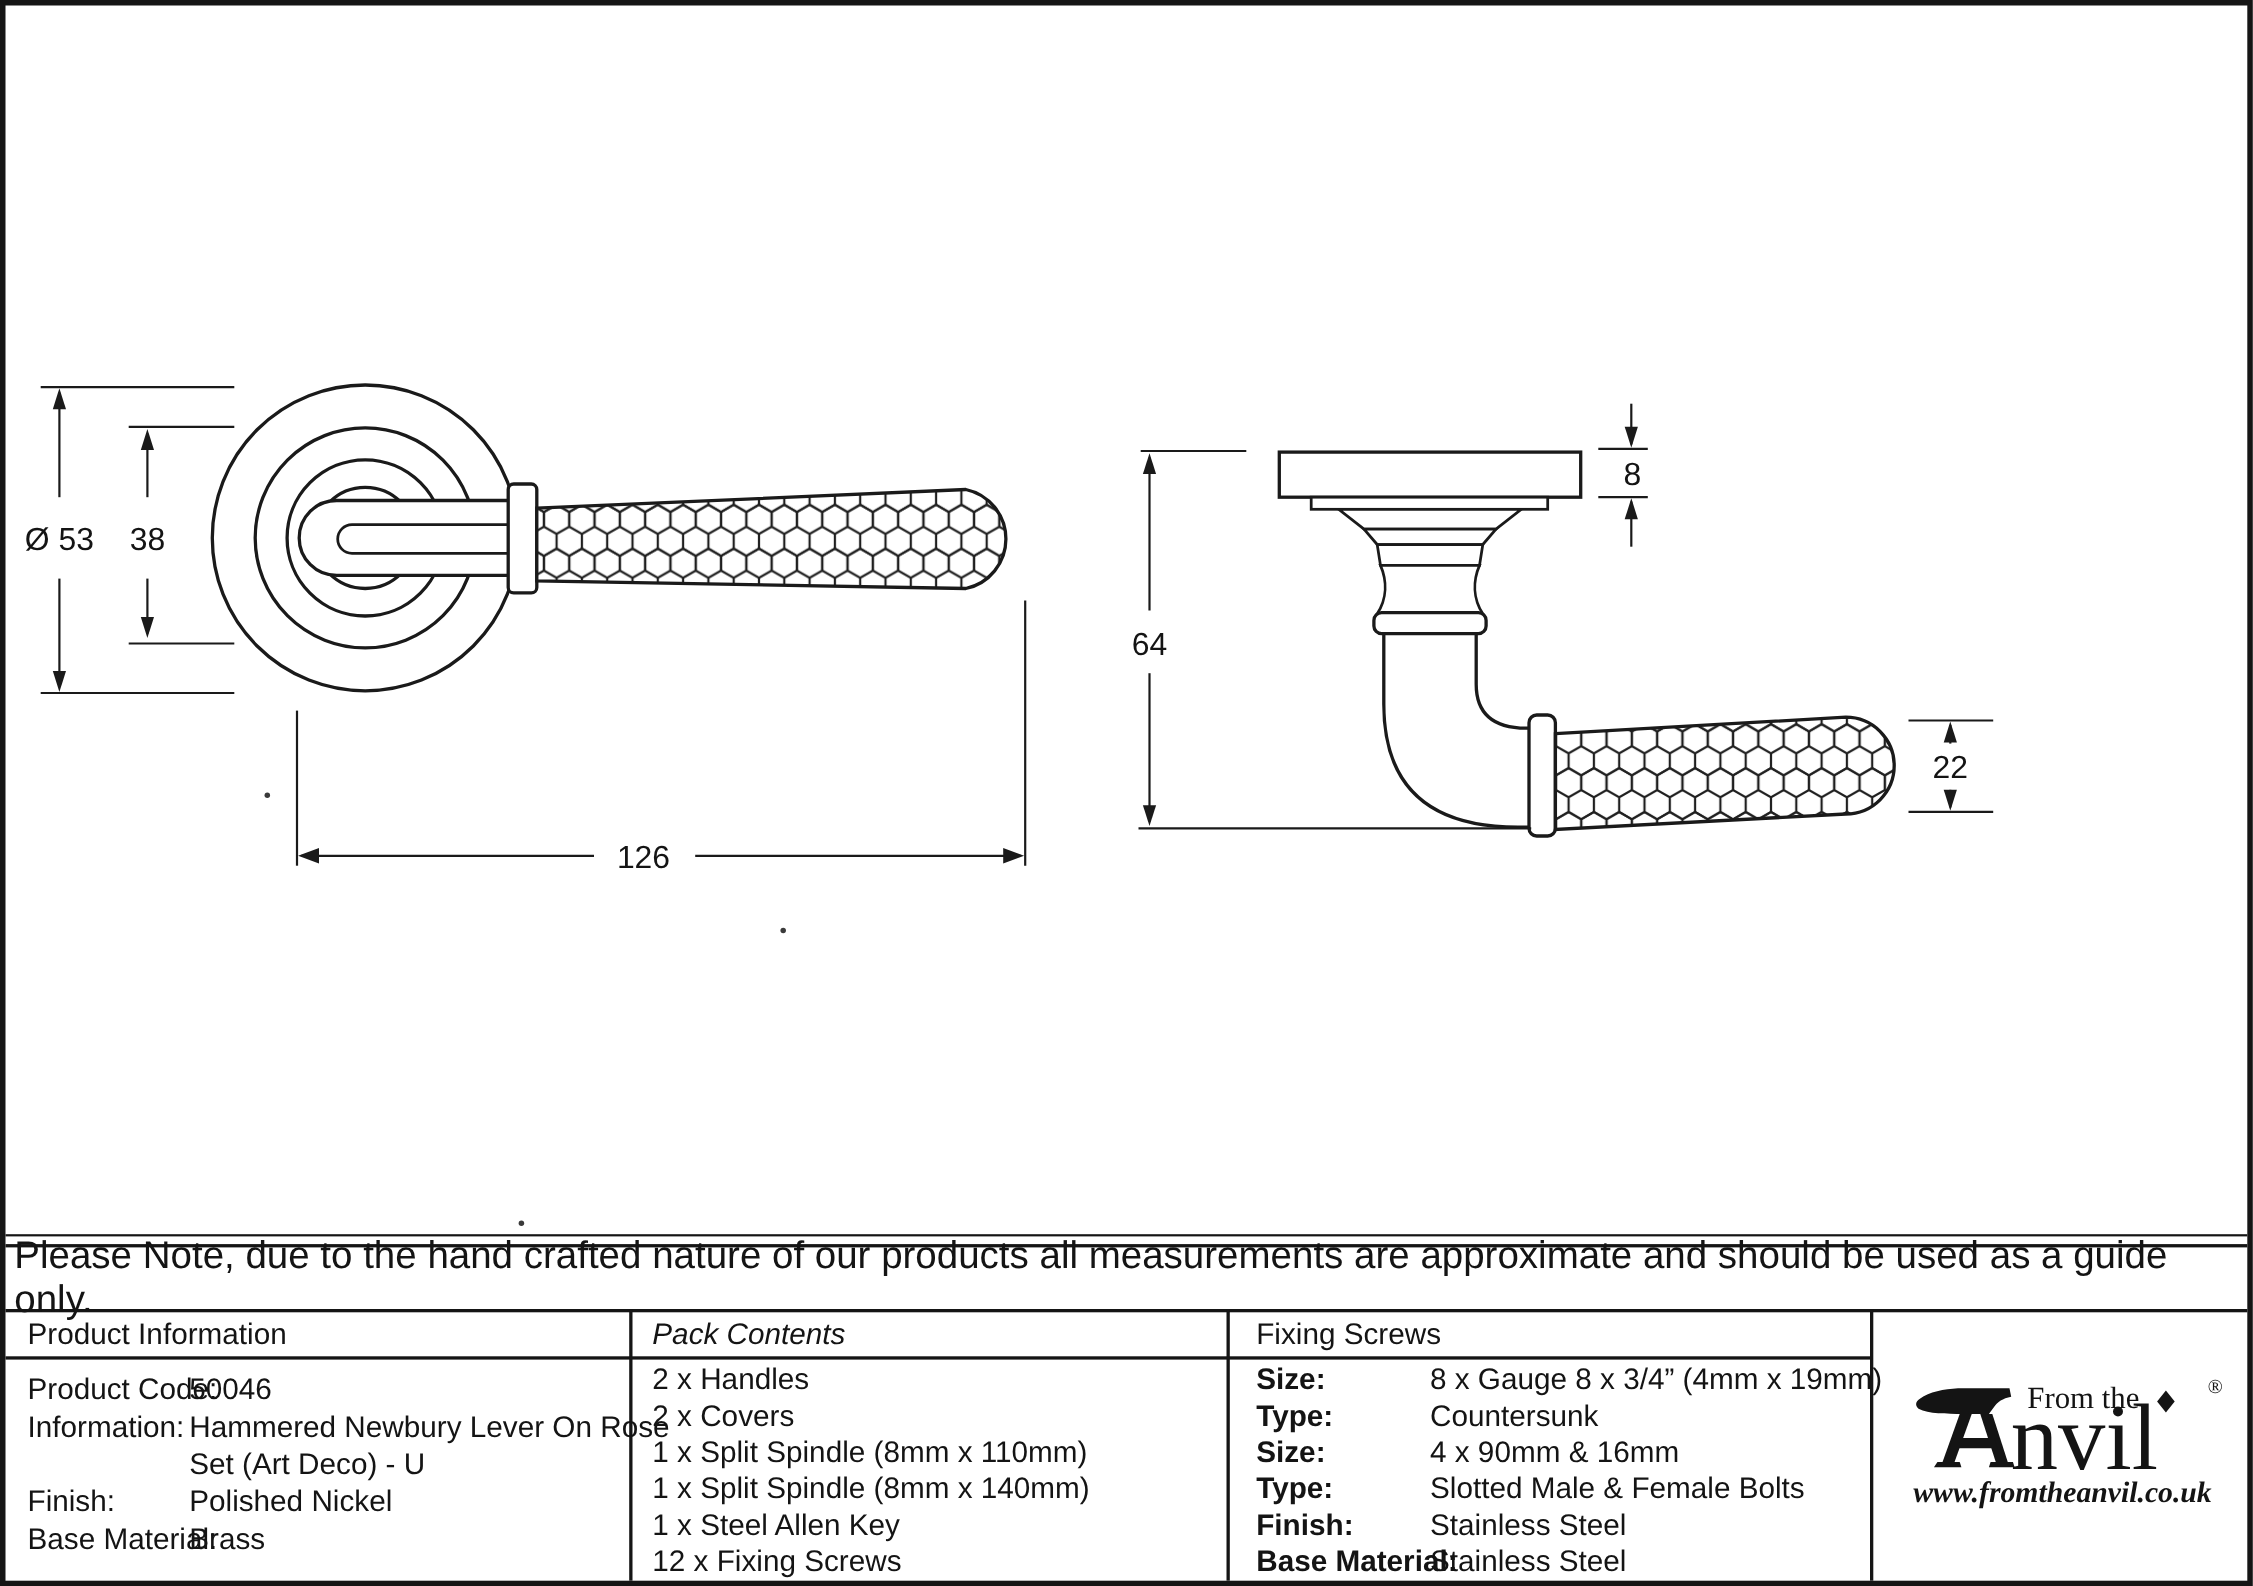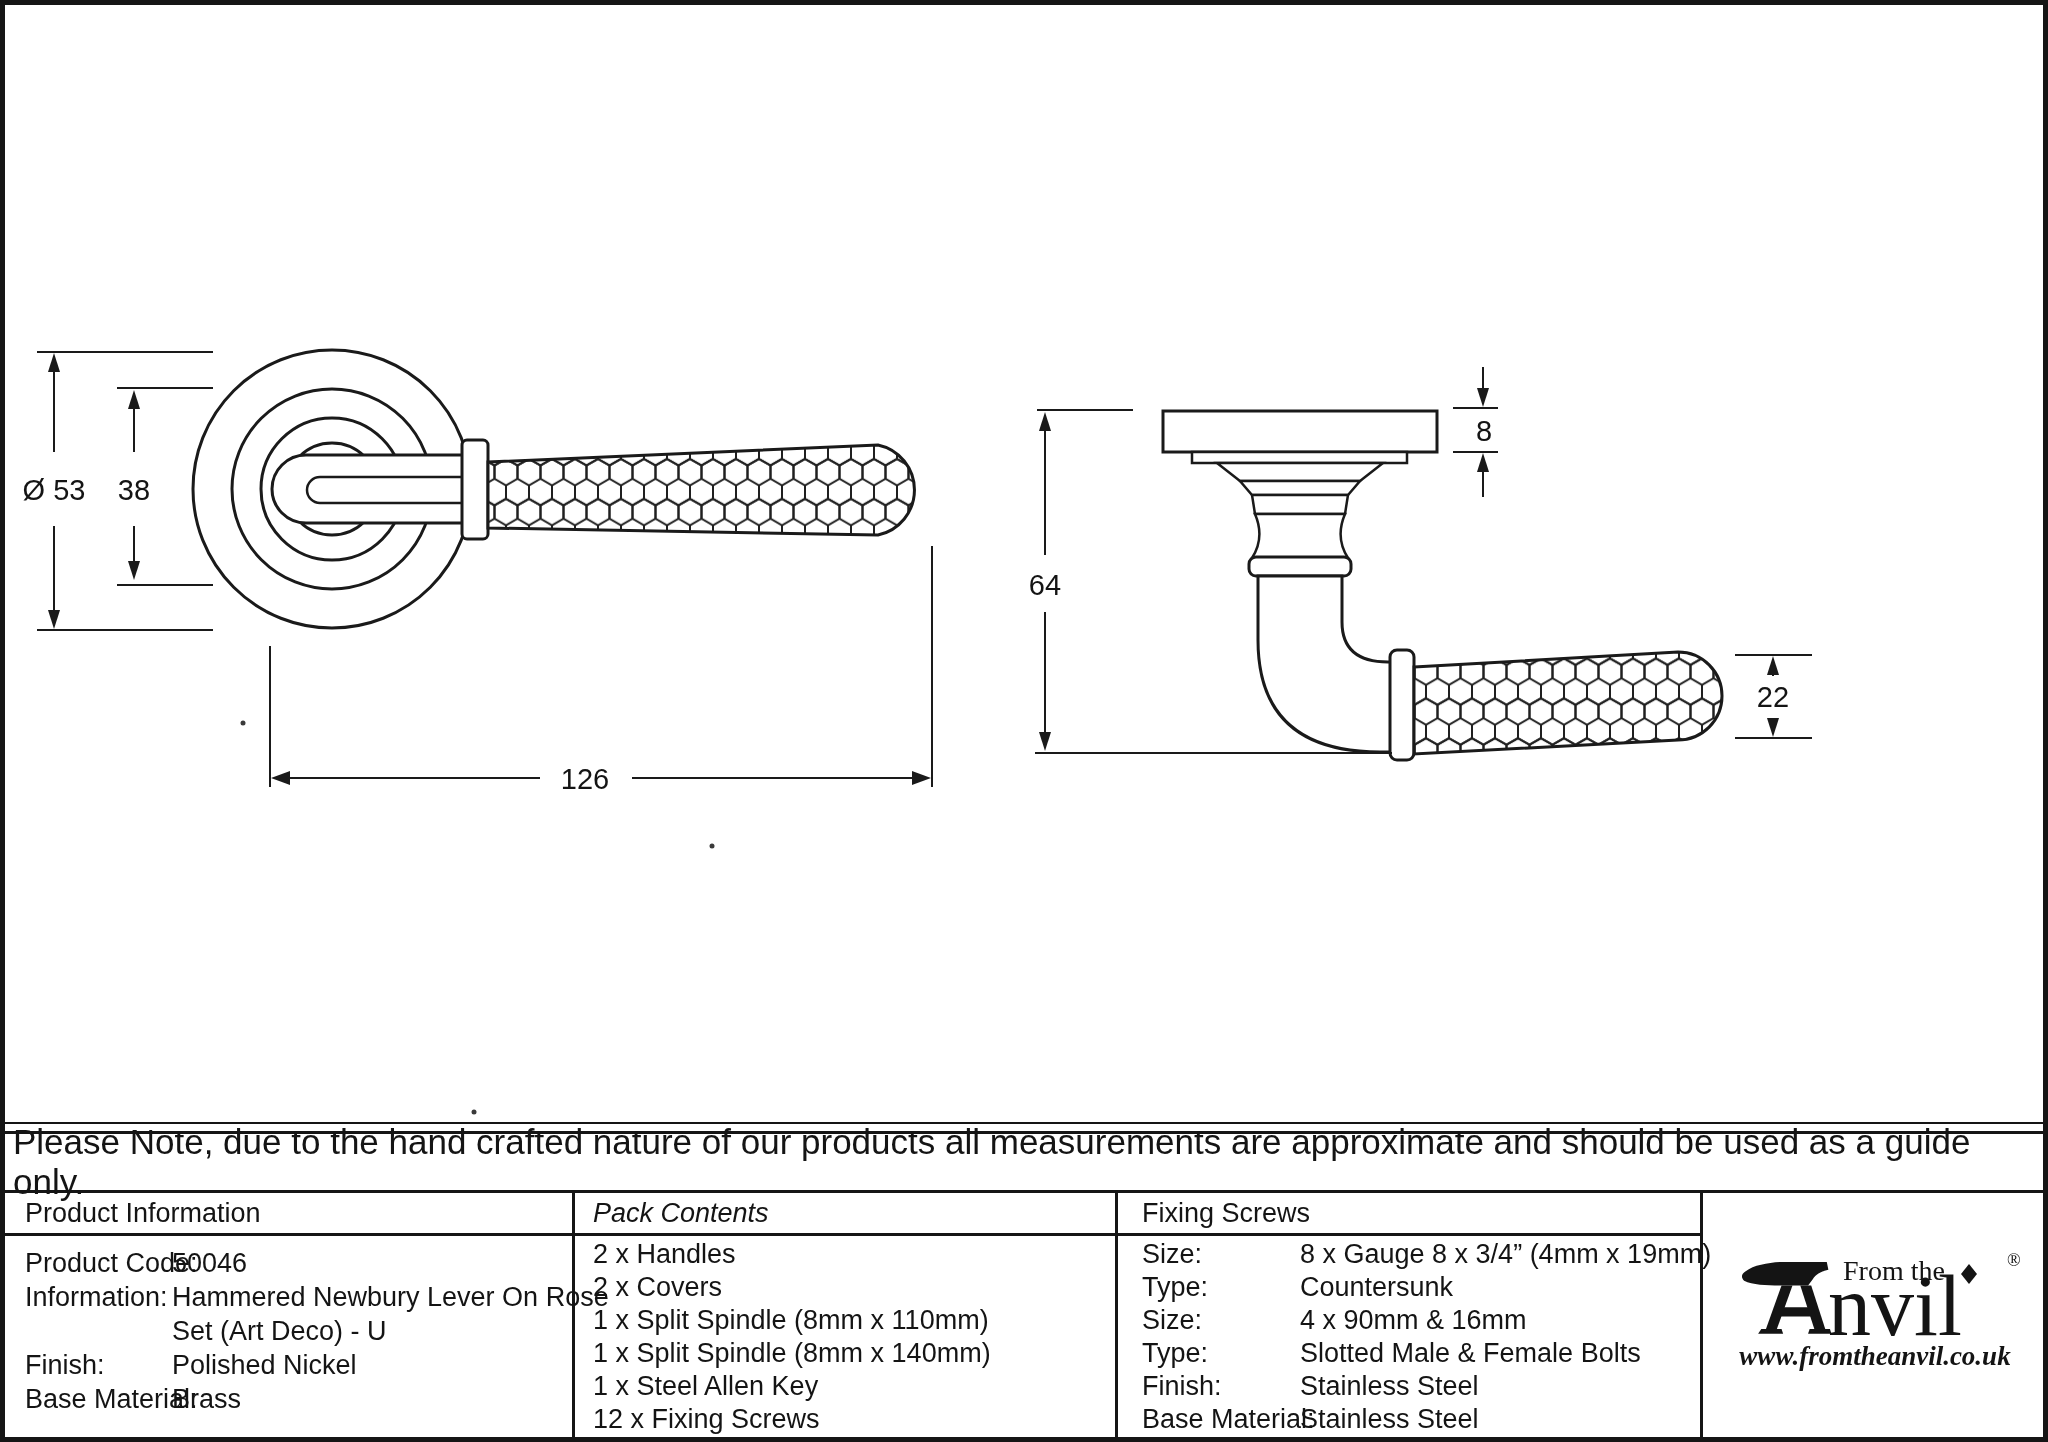--- a/index.html
+++ b/index.html
@@ -19,21 +19,21 @@
   .th{position:absolute;height:52px;line-height:40px;font-size:27px;}
   .trow{display:flex;align-items:center;font-size:27px;white-space:nowrap;}
   .trow .lbl{flex:none;}
   #pi-rows{position:absolute;left:25px;top:1246px;width:540px;}
   #pi-rows .trow{height:34px;}
   #pi-rows .lbl{width:147px;}
   #pc-rows{position:absolute;left:593px;top:1238px;width:510px;text-align:right;}
   #pc-rows .trow{height:33px;}
   #fs-rows{position:absolute;left:1142px;top:1238px;width:552px;}
   #fs-rows .trow{height:33px;}
-  #fs-rows .lbl{width:158px;}
+  #fs-rows .lbl{width:158px;font-weight:bold;}
   #logo-box{position:absolute;left:1725px;top:1228px;width:300px;height:190px;}
   svg text{font-family:"Liberation Sans", sans-serif;}
   svg text.serif{font-family:"Liberation Serif", serif;}
 </style>
 </head>
 <body>
 
 <svg id="drawing-area" viewBox="0 0 2048 1130" width="2048" height="1130" xmlns="http://www.w3.org/2000/svg">
   <defs>
     <pattern id="hexpat" width="23" height="39.9" patternUnits="userSpaceOnUse">

